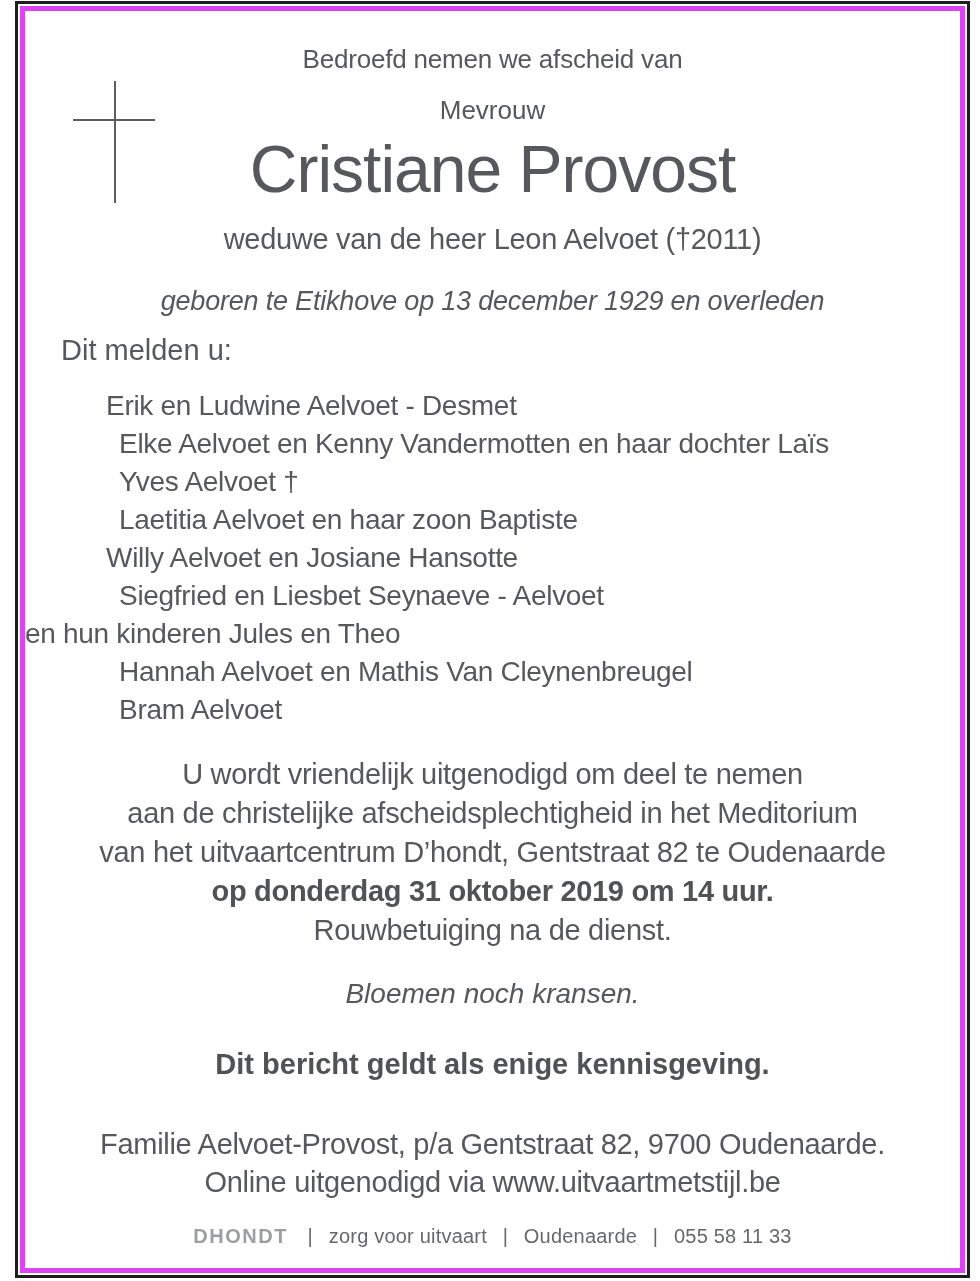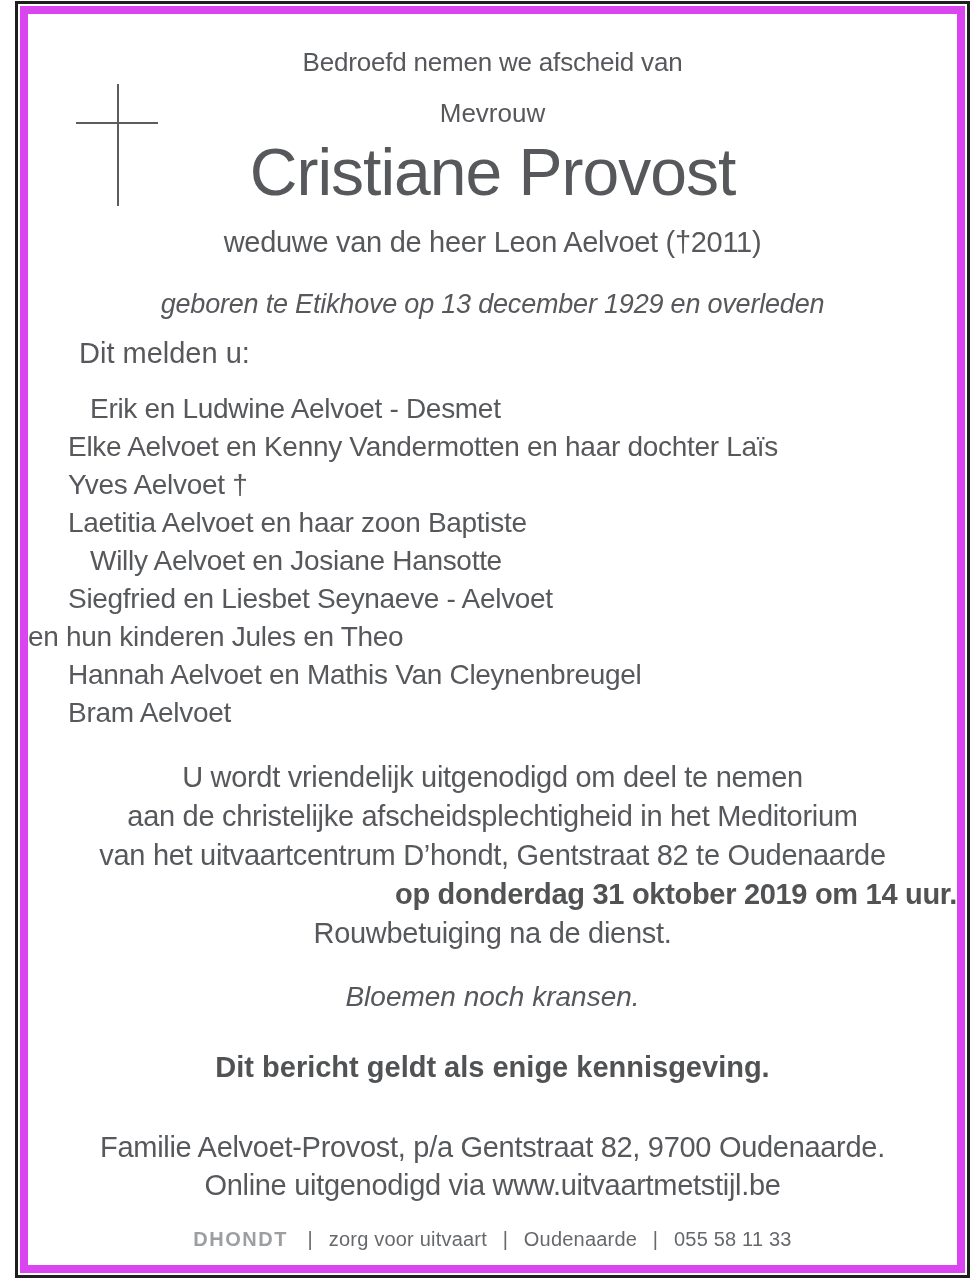--- a/index.html
+++ b/index.html
@@ -23,21 +23,21 @@
     right: 10px;
     bottom: 3px;
     border: 3px solid #1e1e1e;
   }
   .frame-inner {
     position: absolute;
     top: 2px;
     left: 2px;
     right: 2px;
     bottom: 2px;
-    border: 8px solid #d946ef;
+    border: 5px solid #d946ef;
   }
   .content {
     position: absolute;
     top: 0; left: 0; right: 0; bottom: 0;
     text-align: center;
     overflow: hidden;
   }
   
   .cross {
     position: absolute;
@@ -87,40 +87,40 @@
   .birth-death {
     margin-top: 24px;
     font-style: italic;
     font-size: 27px;
     line-height: 42px;
     letter-spacing: -0.2px;
   }
   .lead-line {
     margin-top: 12px;
     text-align: left;
-    padding-left: 51px;
+    padding-left: 36px;
     font-size: 29px;
   }
   .family-list {
     margin-top: 20px;
     text-align: left;
     font-size: 28px;
     line-height: 38px;
     letter-spacing: -0.3px;
   }
-  .family-list .ind-0 { padding-left: 62px; }
-  .family-list .ind-1 { padding-left: 40px; }
+  .family-list .ind-0 { padding-left: 81px; }
+  .family-list .ind-1 { padding-left: 94px; }
   .family-list .ind-2 { }
   .service-block {
     margin-top: 26px;
     font-size: 29px;
     line-height: 39px;
     letter-spacing: -0.3px;
   }
-  .service-bold { font-weight: 700; color: #505254; text-align: right; }
+  .service-bold { font-weight: 700; color: #505254; }
   .flowers-line {
     margin-top: 28px;
     font-style: italic;
     font-size: 28px;
   }
   .notice-line {
     margin-top: 38px;
     font-weight: 700;
     font-size: 29px;
     color: #505254;

